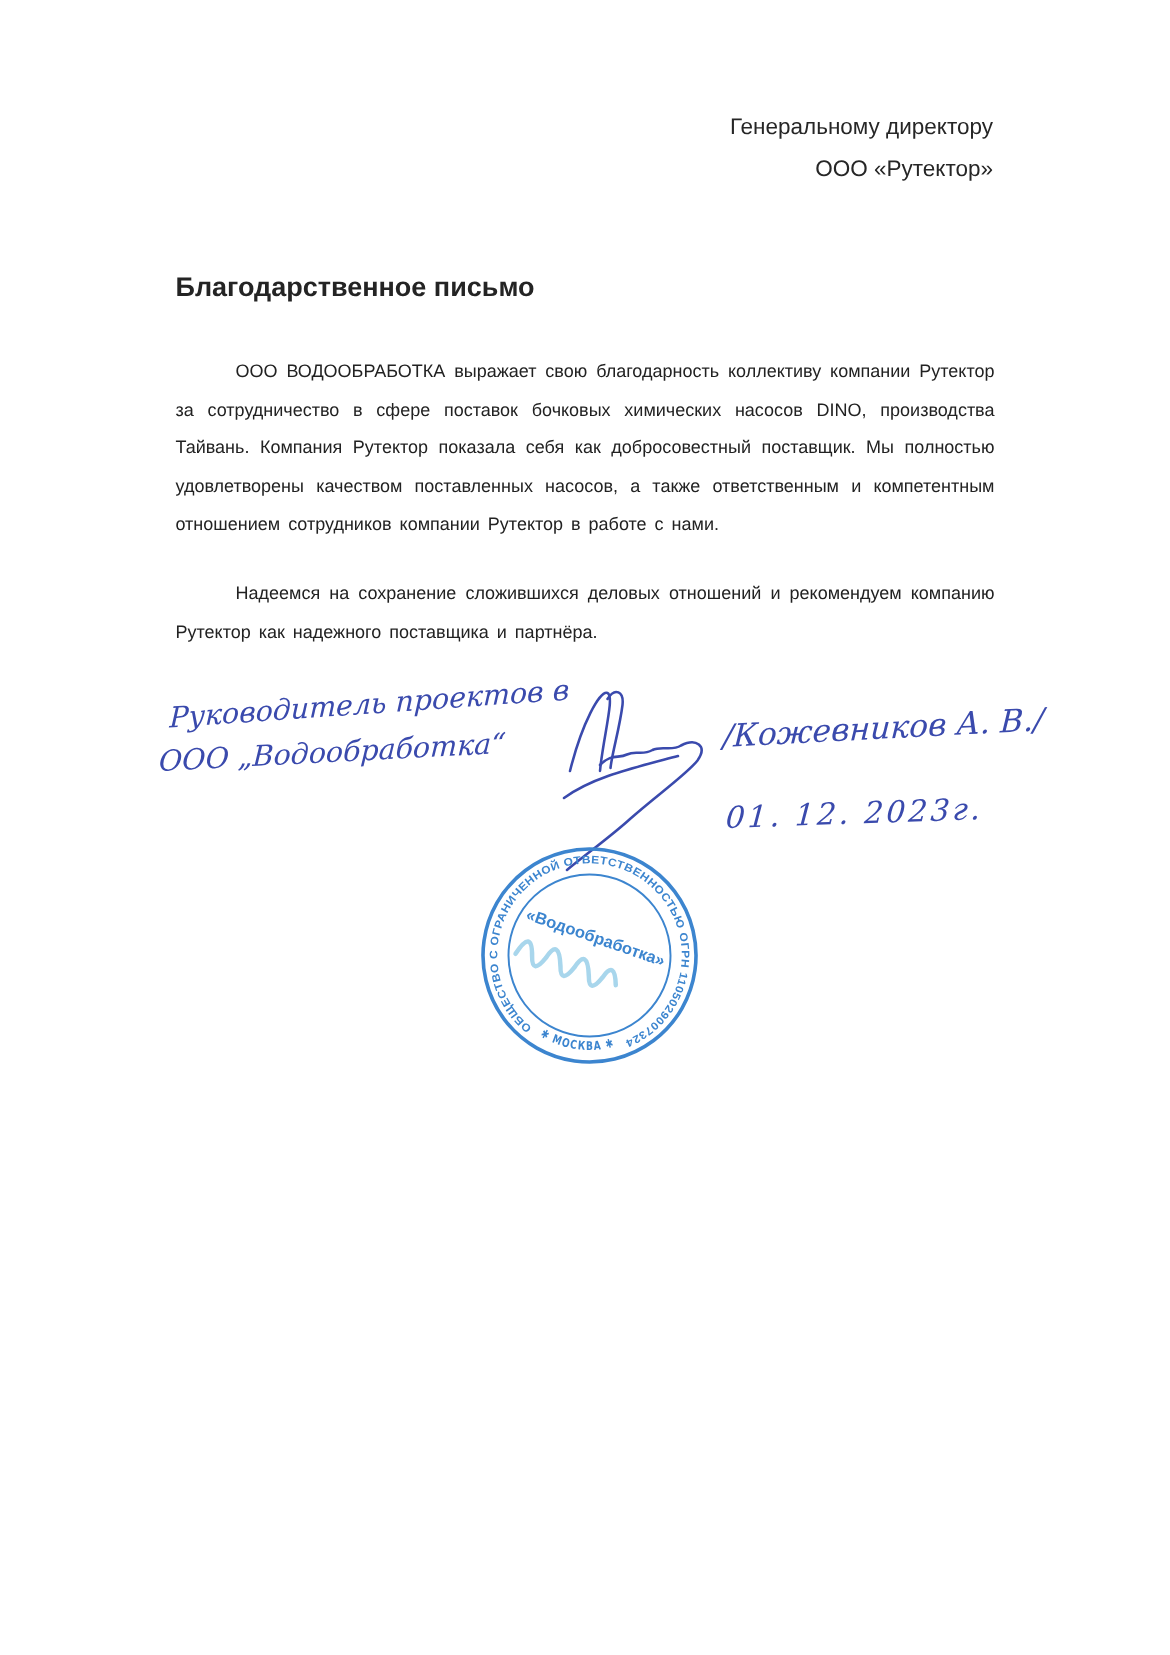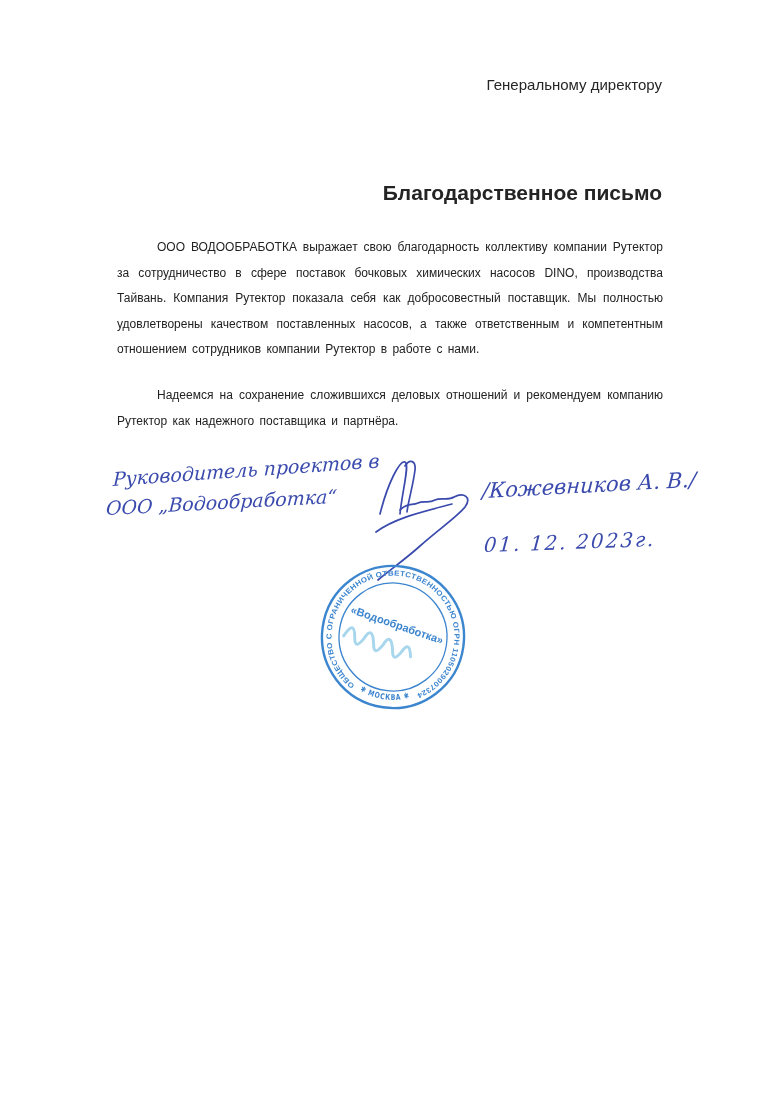--- a/index.html
+++ b/index.html
@@ -12,22 +12,22 @@
     color:#1e1e1e;
   }
   .recipient{
     position:absolute;top:71px;right:118px;
     text-align:right;
     font-size:15px;line-height:28px;
     color:#262626;
   }
   .letter-title{
     position:absolute;top:181px;left:117px;width:545px;
-    margin:0;text-align:right;
-    font-size:21px;font-weight:bold;color:#242424;
+    margin:0;text-align:left;
+    font-size:18px;font-weight:bold;color:#242424;
   }
   .body-par{
     position:absolute;left:117px;width:546px;
     margin:0;
     font-size:12px;line-height:25.5px;
     text-align:justify;text-align-last:left;
     text-indent:40px;
     color:#222222;
     word-spacing:2px;
   }
@@ -49,20 +49,21 @@
   .signature-svg{position:absolute;left:350px;top:452px;}
   .stamp-svg{position:absolute;left:318px;top:562px;}
 </style>
 </head>
 <body>
 
 <div class="page">
 
   <div class="recipient">
     <div>Генеральному директору</div>
+    <div>ООО «Рутектор»</div>
   </div>
 
   <h1 class="letter-title">Благодарственное письмо</h1>
 
   <p class="body-par par-1">ООО ВОДООБРАБОТКА выражает свою благодарность коллективу компании Рутектор за сотрудничество в сфере поставок бочковых химических насосов DINO, производства Тайвань.  Компания Рутектор показала себя как добросовестный поставщик. Мы полностью удовлетворены качеством поставленных насосов, а также ответственным и компетентным отношением сотрудников компании Рутектор в работе с нами.</p>
   <p class="body-par par-2">Надеемся на сохранение сложившихся деловых отношений и рекомендуем компанию Рутектор как надежного поставщика и партнёра.</p>
 
   <div class="hand sig-pos-1">Руководитель проектов в</div>
   <div class="hand sig-pos-2">ООО „Водообработка“</div>
   <div class="hand sig-name">/Кожевников А. В./</div>

